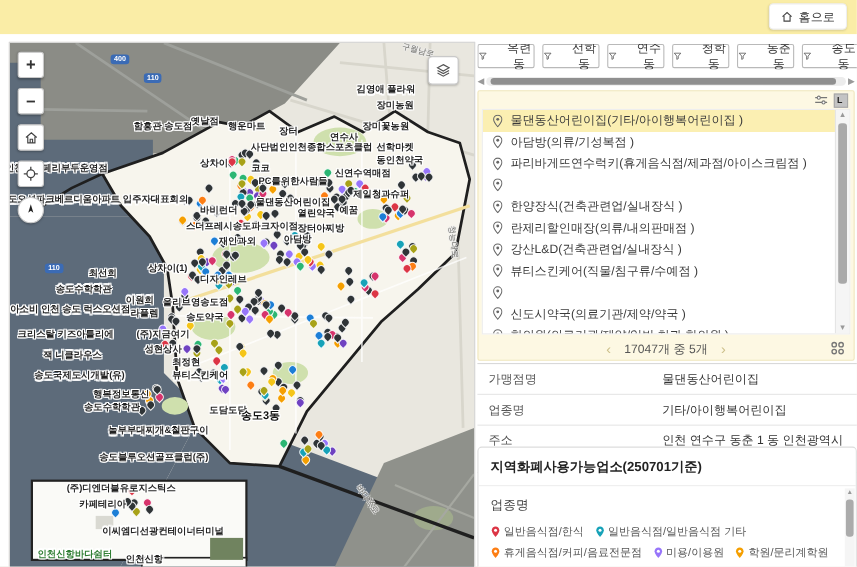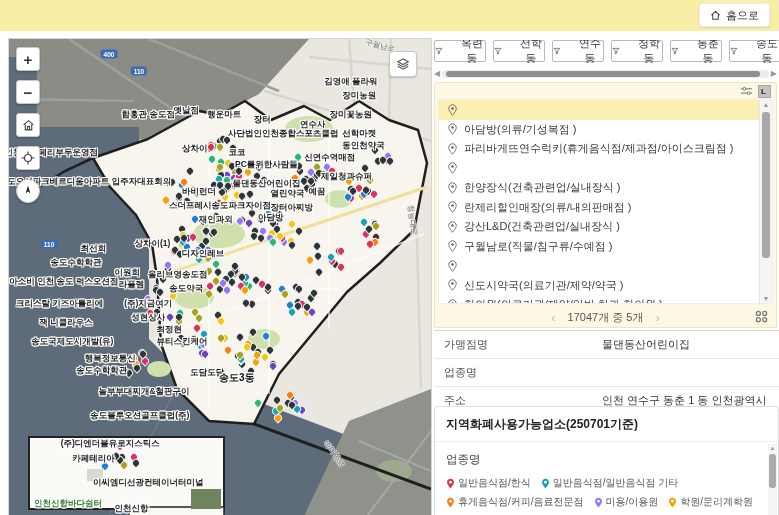--- a/index.html
+++ b/index.html
@@ -635,20 +635,21 @@
     </div>
 
     <div class="list-card">
       <div class="rows">
 
           <div class="row selected">
             <svg width="9" height="12" viewBox="0 0 24 32" style="flex:0 0 auto">
               <path d="M12 2 C6.5 2 2 6.5 2 12 c0 7 10 18 10 18 s10-11 10-18 C22 6.5 17.5 2 12 2 Z" fill="none" stroke="#666" stroke-width="2.5"></path>
               <circle cx="12" cy="12" r="3.5" fill="#666"></circle>
             </svg>
+            <span>물댄동산어린이집(기타/아이행복어린이집 )</span>
           </div>
 
           <div class="row">
             <svg width="9" height="12" viewBox="0 0 24 32" style="flex:0 0 auto">
               <path d="M12 2 C6.5 2 2 6.5 2 12 c0 7 10 18 10 18 s10-11 10-18 C22 6.5 17.5 2 12 2 Z" fill="none" stroke="#666" stroke-width="2.5"></path>
               <circle cx="12" cy="12" r="3.5" fill="#666"></circle>
             </svg>
             <span>아담방(의류/기성복점 )</span>
           </div>
 
@@ -689,21 +690,21 @@
               <circle cx="12" cy="12" r="3.5" fill="#666"></circle>
             </svg>
             <span>강산L&amp;D(건축관련업/실내장식 )</span>
           </div>
 
           <div class="row">
             <svg width="9" height="12" viewBox="0 0 24 32" style="flex:0 0 auto">
               <path d="M12 2 C6.5 2 2 6.5 2 12 c0 7 10 18 10 18 s10-11 10-18 C22 6.5 17.5 2 12 2 Z" fill="none" stroke="#666" stroke-width="2.5"></path>
               <circle cx="12" cy="12" r="3.5" fill="#666"></circle>
             </svg>
-            <span>구월남로(직물/침구류/수예점 )</span>
+            <span>뷰티스킨케어(직물/침구류/수예점 )</span>
           </div>
 
           <div class="row">
             <svg width="9" height="12" viewBox="0 0 24 32" style="flex:0 0 auto">
               <path d="M12 2 C6.5 2 2 6.5 2 12 c0 7 10 18 10 18 s10-11 10-18 C22 6.5 17.5 2 12 2 Z" fill="none" stroke="#666" stroke-width="2.5"></path>
               <circle cx="12" cy="12" r="3.5" fill="#666"></circle>
             </svg>
           </div>
 
           <div class="row">
@@ -744,20 +745,21 @@
 
   <div class="details">
 
       <div class="drow">
         <span class="dl">가맹점명</span>
         <span class="dv">물댄동산어린이집</span>
       </div>
 
       <div class="drow">
         <span class="dl">업종명</span>
+        <span class="dv">기타/아이행복어린이집</span>
       </div>
 
       <div class="drow">
         <span class="dl">주소</span>
         <span class="dv">인천 연수구 동춘 1 동 인천광역시 연수구 청능대로 38</span>
       </div>
     </div>
 
   <div class="legend">
     <div class="lhead">지역화폐사용가능업소(250701기준)</div>

